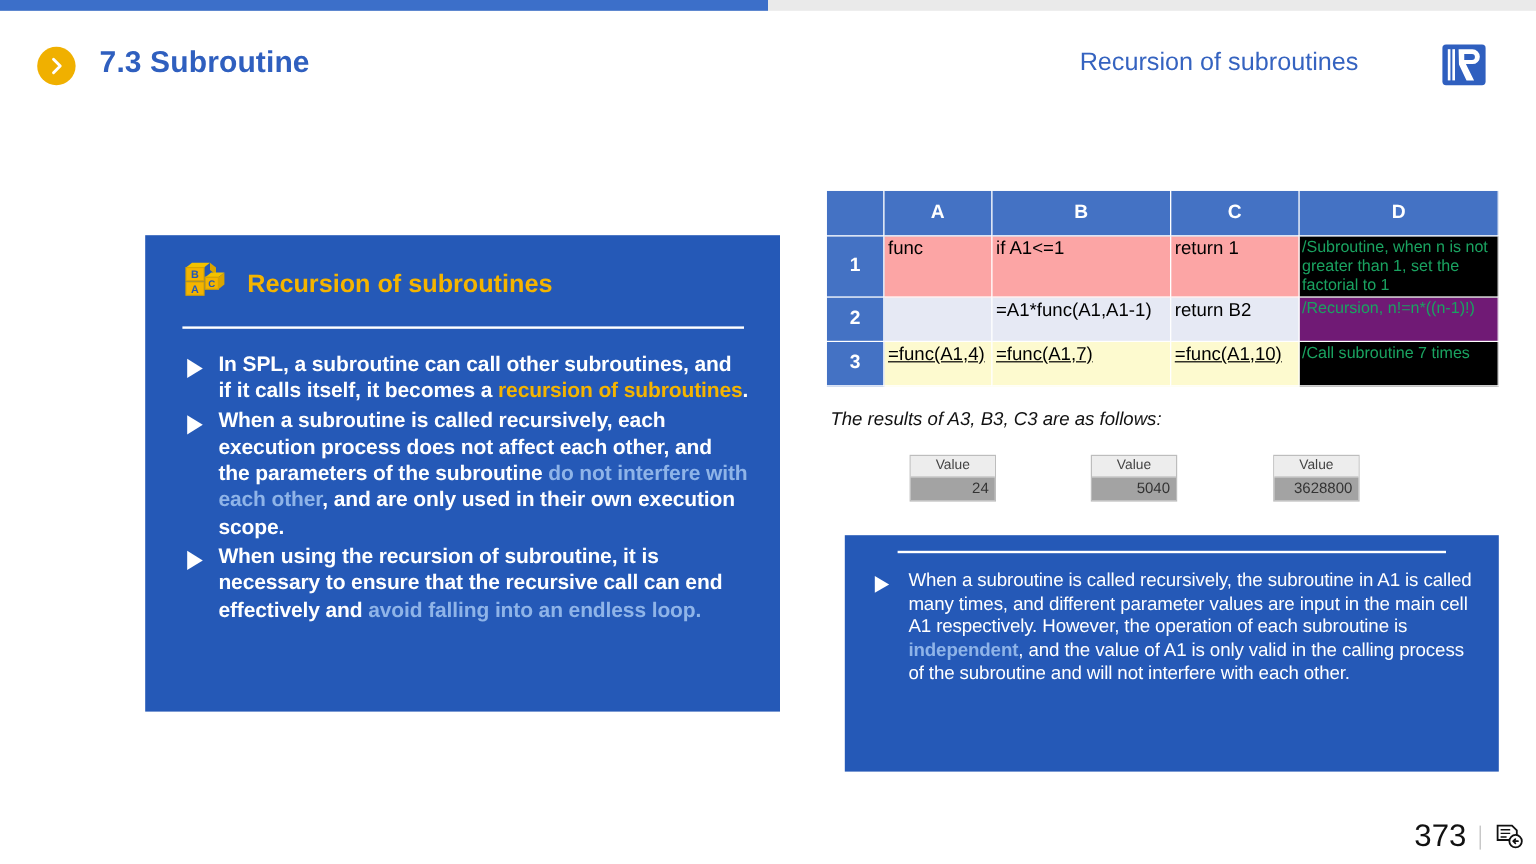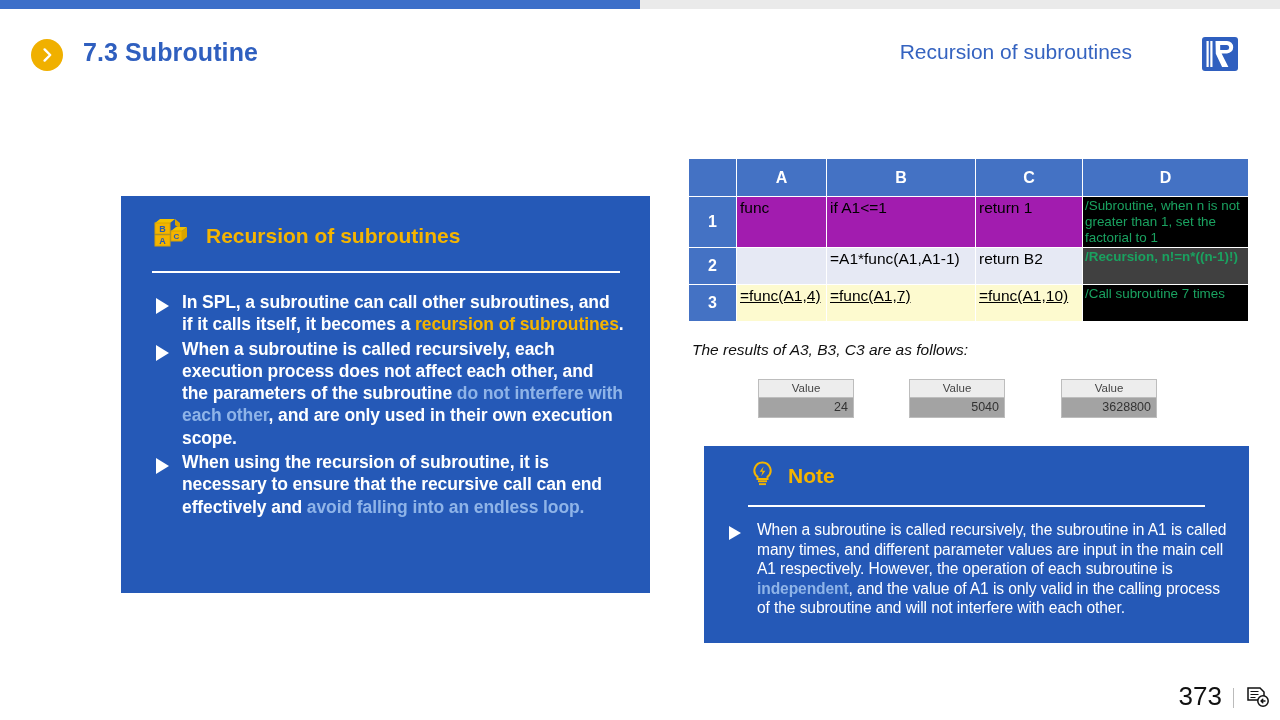--- a/index.html
+++ b/index.html
@@ -75,34 +75,34 @@
     border-collapse: collapse; table-layout: fixed;
     font-family: "Liberation Sans", sans-serif;
   }
   #sheet td, #sheet th { border: 1px solid #ffffff; padding: 0; vertical-align: top; }
   #sheet th.colhdr, #sheet td.rowhdr {
     background: #4472c4; color: #ffffff; font-weight: bold;
     text-align: center; vertical-align: middle; font-size: 16px;
   }
   #sheet td.rowhdr { width: 48px; }
   #sheet .cell { font-size: 15.5px; color: #000; padding: 2px 1px 2px 3px; line-height: 17.5px; }
-  #sheet .r1 { background: #a21caf; }
+  #sheet .r1 { background: #fca5a5; }
   #sheet .r2 { background: #e6e9f4; }
   #sheet .r3 { background: #fdfacf; text-decoration: underline; }
   #sheet .note-cell { background: #000000; color: #1aa260; font-size: 13.4px; line-height: 16px;
                       padding: 1px 2px; }
-  #sheet .note-cell.n2 { background: #404040; font-weight: bold; }
+  #sheet .note-cell.n2 { background: #701a75; }
   .cell.nowrap { white-space: nowrap; overflow: visible; }
 
   
   .results-label {
     position: absolute; left: 692px; top: 341px;
     font-size: 15.5px; color: #111; font-style: italic;
   }
-  .valbox { position: absolute; width: 96px; border: 1px solid #bdbdbd; background: #fff; }
+  .valbox { position: absolute; width: 72px; border: 1px solid #bdbdbd; background: #fff; }
   .valbox .vh {
     background: #ededed; color: #444; font-size: 11.5px; text-align: center;
     padding: 2px 0 3px; border-bottom: 1px solid #bdbdbd;
   }
   .valbox .vv {
     background: #a3a3a3; color: #333; font-size: 12.5px; text-align: right;
     padding: 2px 5px 3px 0;
   }
   #val0 { left: 758px; top: 379px; }
   #val1 { left: 909px; top: 379px; }
@@ -229,31 +229,20 @@
   <div class="valbox" id="val1">
     <div class="vh">Value</div>
     <div class="vv">5040</div>
   </div>
   <div class="valbox" id="val2">
     <div class="vh">Value</div>
     <div class="vv">3628800</div>
   </div>
 
   <div class="card" id="noteCard">
-    <div class="card-head">
-      <span>
-        <svg width="25" height="28" viewBox="0 0 25 28" aria-hidden="true">
-          <path d="M12.5 2.5 a8 8 0 0 1 5 14.3 v2.2 h-10 v-2.2 a8 8 0 0 1 5 -14.3 z" fill="none" stroke="#f4b400" stroke-width="2"></path>
-          <rect x="8" y="20.3" width="9" height="1.9" fill="#f4b400"></rect>
-          <rect x="9" y="23.2" width="7" height="1.9" fill="#f4b400"></rect>
-          <path d="M13.6 6.5 L9.6 11.8 h2.9 l-1.3 4.4 l4.2 -5.5 h-3 z" fill="#f4b400"></path>
-        </svg>
-      </span>
-      <span class="card-title">Note</span>
-    </div>
     <div class="card-rule"></div>
     <div class="bullets" id="noteBullets">
         <div class="bullet">
           <span class="tri"></span>
           <span class="btxt"><span>When a subroutine is called recursively, the subroutine in A1 is called many times, and different parameter values are input in the main cell A1 respectively. However, the operation of each subroutine is </span><span class="hl-faded">independent</span><span>, and the value of A1 is only valid in the calling process of the subroutine and will not interfere with each other.</span></span>
         </div>
       </div>
   </div>
 
   <div class="pagenum">373</div>

